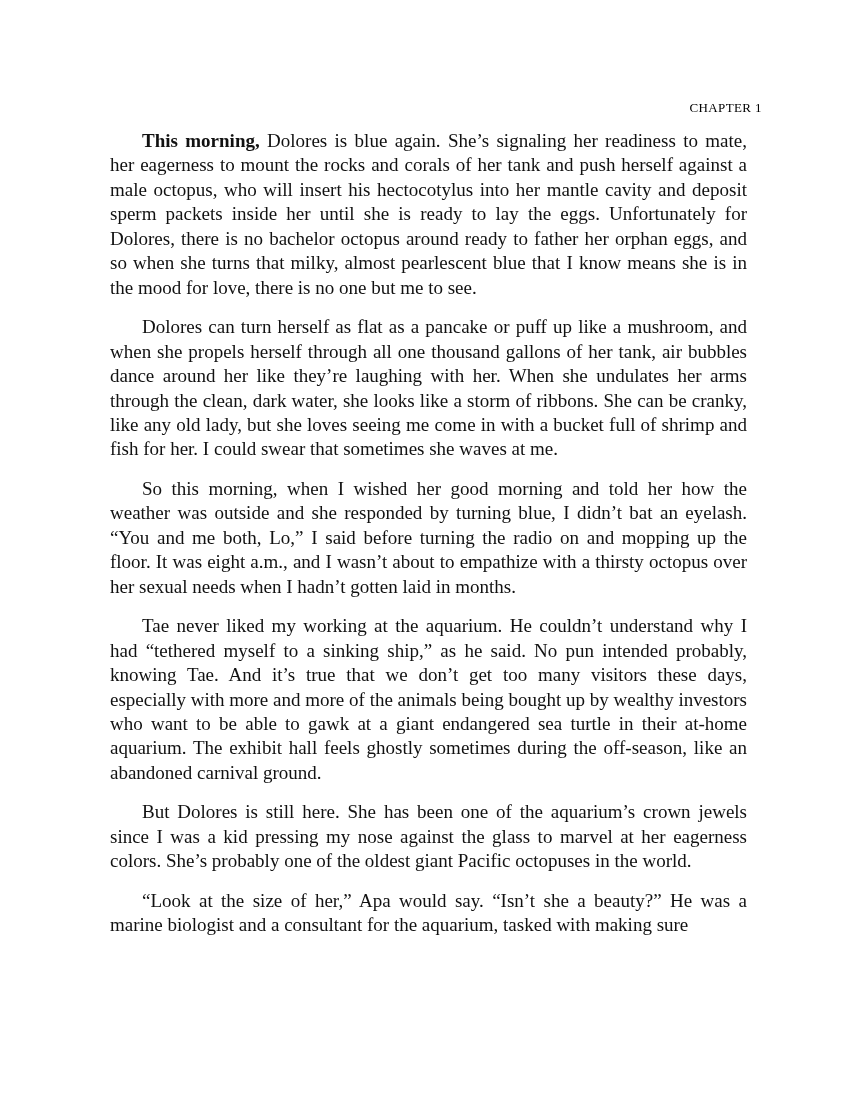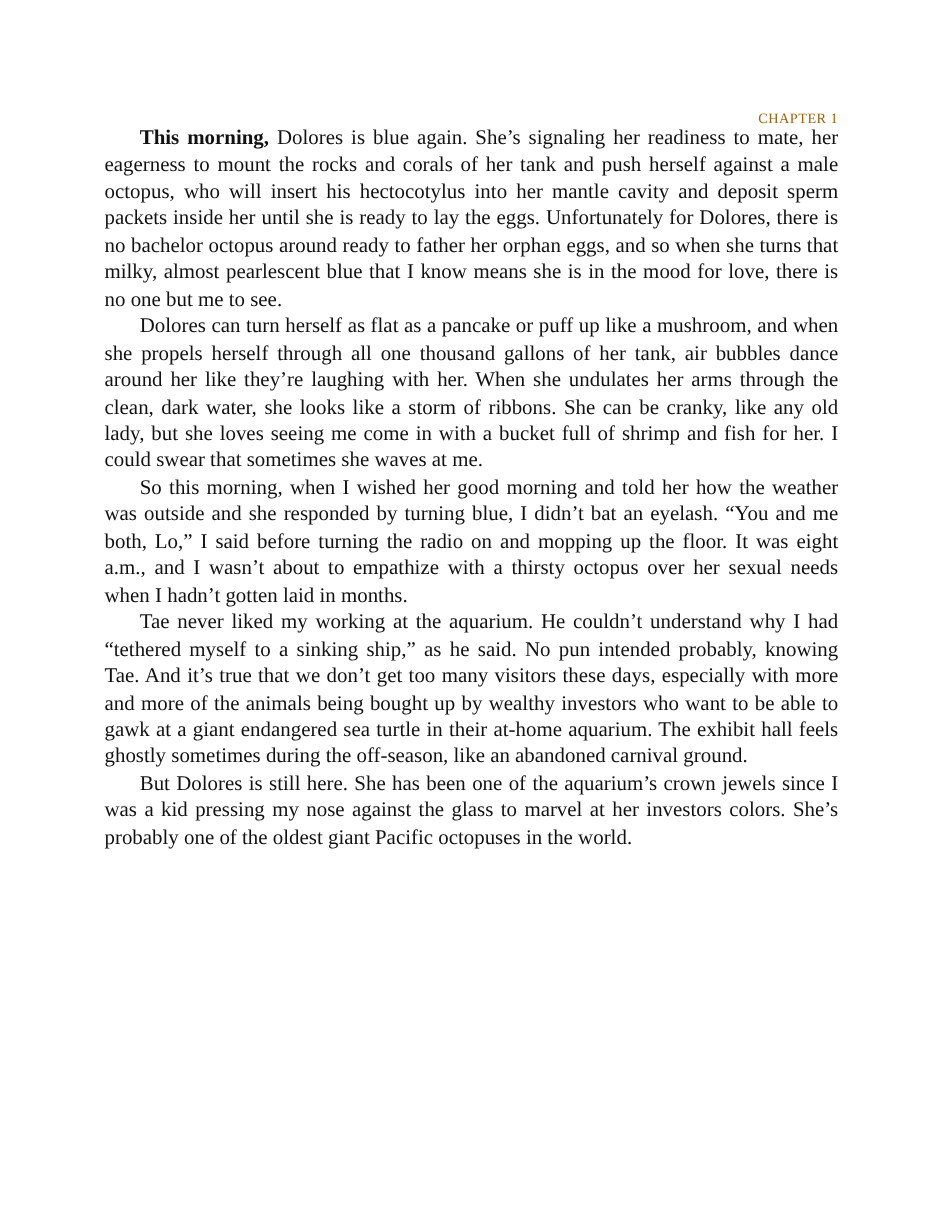--- a/index.html
+++ b/index.html
@@ -15,36 +15,36 @@
     overflow: hidden;
     font-family: "Liberation Serif", "DejaVu Serif", serif;
     color: #111111;
   }
   .chapter-header {
     position: absolute;
     top: 100px;
     right: 96px;
     font-size: 13px;
     letter-spacing: 0.4px;
-    color: #a16207;
+    color: #000000;
     text-align: center;
   }
   .text-body {
     position: absolute;
     top: 114px;
     left: 95px;
     width: 667px;
     font-size: 19px;
     line-height: 24.45px;
     text-align: justify;
     text-justify: inter-word;
     color: #111111;
   }
   .para {
-    margin: 0;
+    margin: 15px;
     padding: 0;
     text-indent: 32px;
   }
   .para .lead {
     font-weight: bold;
   }
 </style>
 </head>
 <body>
 
@@ -55,17 +55,18 @@
   <div class="text-body">
     <p class="para"><span class="lead">This morning,</span><span> Dolores is blue again. She’s signaling her readiness to mate, her eagerness to mount the rocks and corals of her tank and push herself against a male octopus, who will insert his hectocotylus into her mantle cavity and deposit sperm packets inside her until she is ready to lay the eggs. Unfortunately for Dolores, there is no bachelor octopus around ready to father her orphan eggs, and so when she turns that milky, almost pearlescent blue that I know means she is in the mood for love, there is no one but me to see.</span></p>
 
     <p class="para">Dolores can turn herself as flat as a pancake or puff up like a mushroom, and when she propels herself through all one thousand gallons of her tank, air bubbles dance around her like they’re laughing with her. When she undulates her arms through the clean, dark water, she looks like a storm of ribbons. She can be cranky, like any old lady, but she loves seeing me come in with a bucket full of shrimp and fish for her. I could swear that sometimes she waves at me.</p>
 
     <p class="para">So this morning, when I wished her good morning and told her how the weather was outside and she responded by turning blue, I didn’t bat an eyelash. “You and me both, Lo,” I said before turning the radio on and mopping up the floor. It was eight a.m., and I wasn’t about to empathize with a thirsty octopus over her sexual needs when I hadn’t gotten laid in months.</p>
 
 
     <p class="para">Tae never liked my working at the aquarium. He couldn’t understand why I had “tethered myself to a sinking ship,” as he said. No pun intended probably, knowing Tae. And it’s true that we don’t get too many visitors these days, especially with more and more of the animals being bought up by wealthy investors who want to be able to gawk at a giant endangered sea turtle in their at-home aquarium. The exhibit hall feels ghostly sometimes during the off-season, like an abandoned carnival ground.</p>
 
-    <p class="para">But Dolores is still here. She has been one of the aquarium’s crown jewels since I was a kid pressing my nose against the glass to marvel at her investors colors. She’s probably one of the oldest giant Pacific octopuses in the world.</p>
+    <p class="para">But Dolores is still here. She has been one of the aquarium’s crown jewels since I was a kid pressing my nose against the glass to marvel at her eagerness colors. She’s probably one of the oldest giant Pacific octopuses in the world.</p>
 
+    <p class="para">“Look at the size of her,” Apa would say. “Isn’t she a beauty?” He was a marine biologist and a consultant for the aquarium, tasked with making sure</p>
   </div>
 
 </div>
 
 </body></html>

